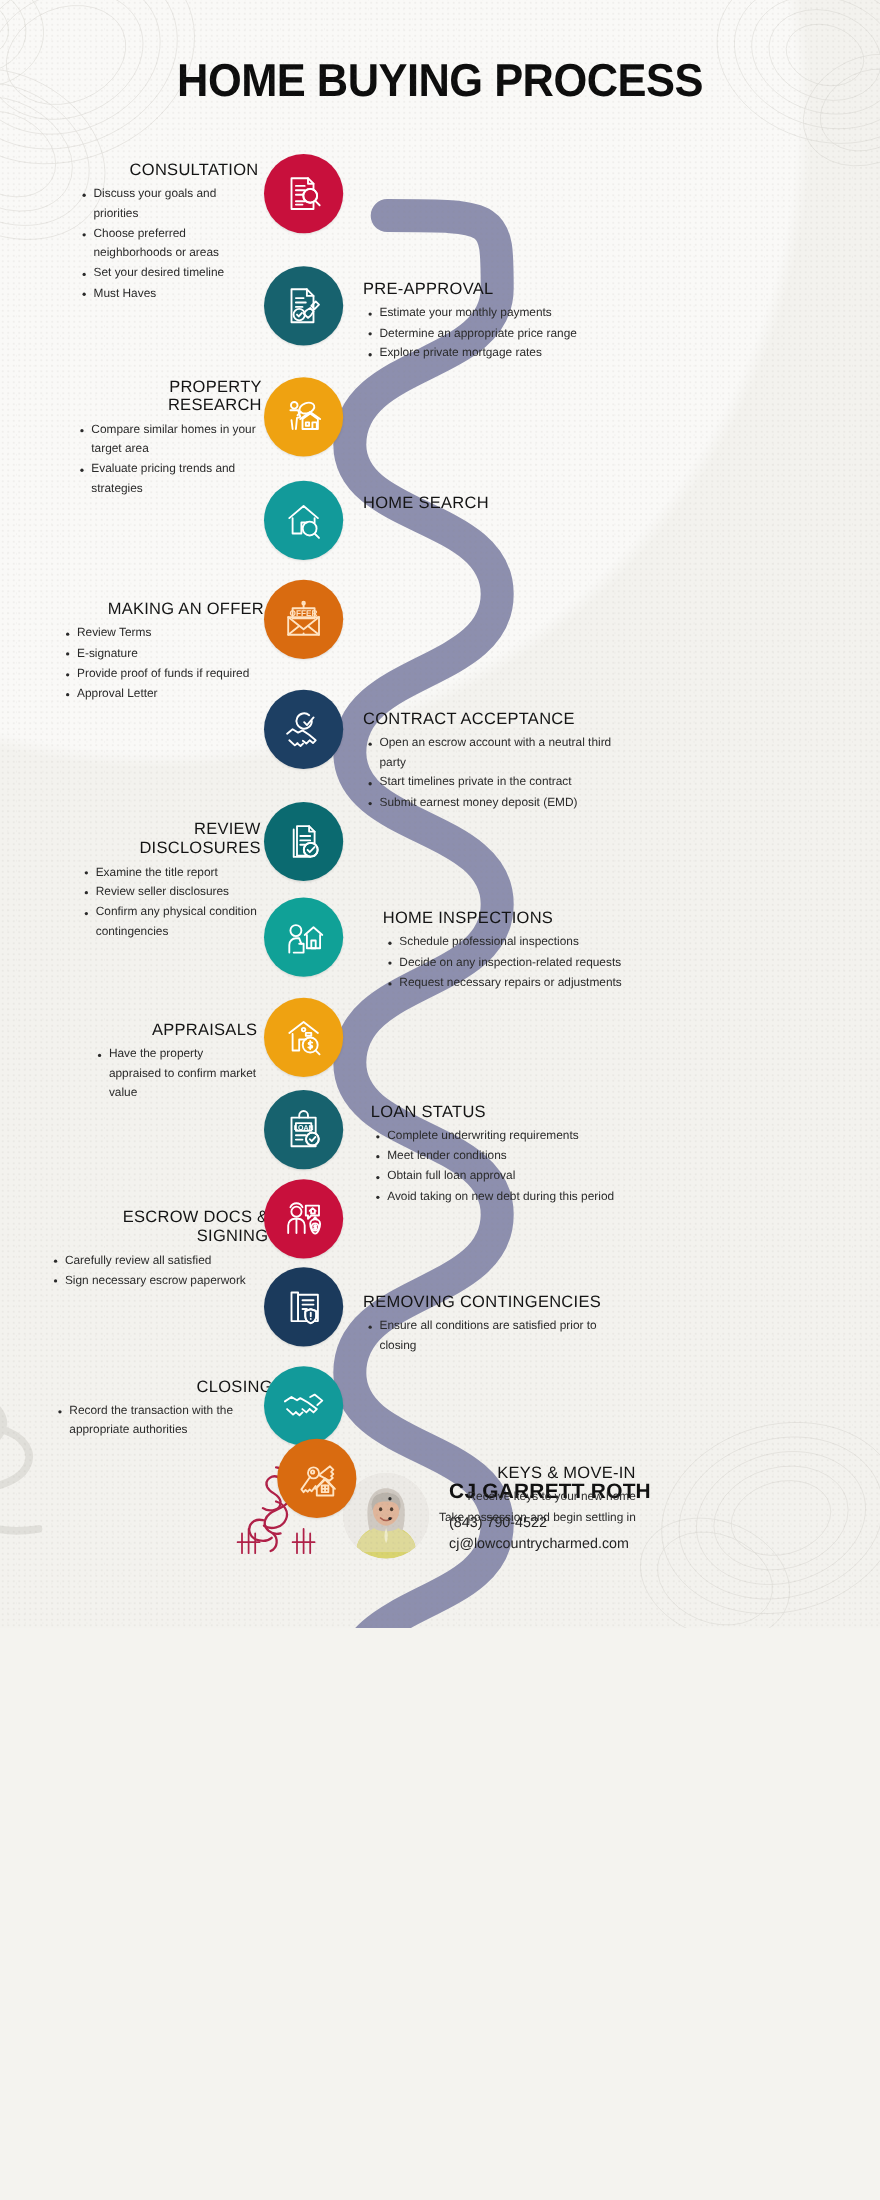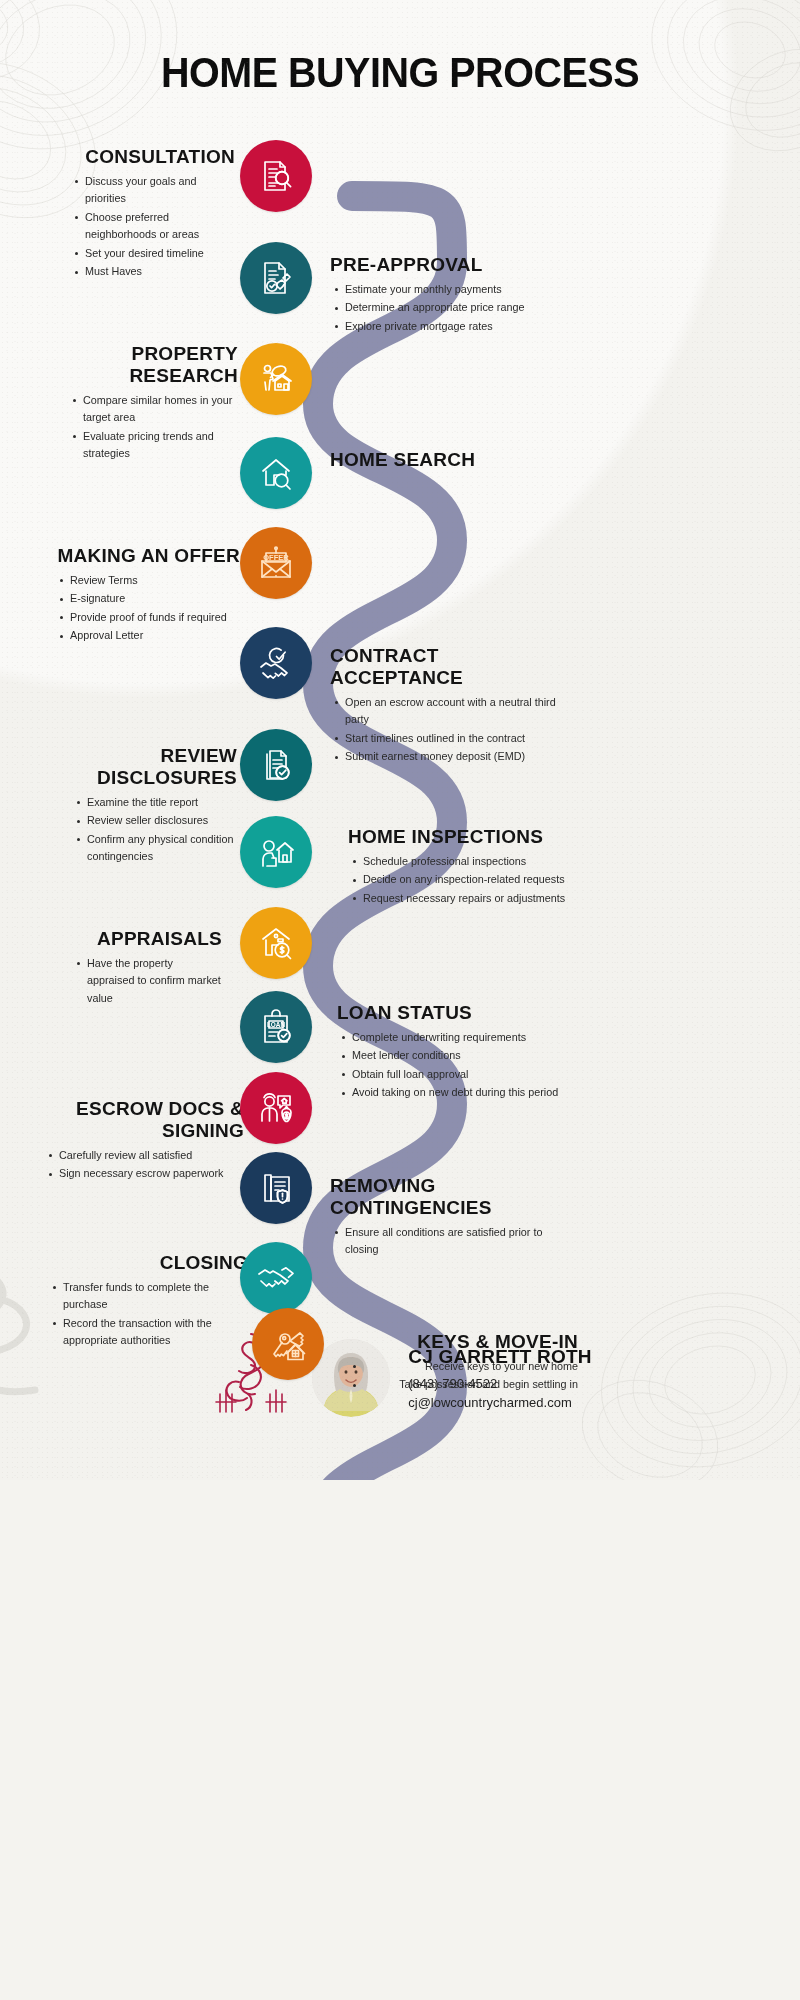--- a/index.html
+++ b/index.html
@@ -42,22 +42,22 @@
     width:72px;height:72px;border-radius:50%;
     display:flex;align-items:center;justify-content:center;
     box-shadow:0 1px 2px rgba(0,0,0,.10);
     z-index:5;
   }
   .bubble svg{display:block}
   .txt{position:absolute;z-index:4;}
   .txt.right{text-align:left;}
   .txt.left{text-align:left;}
   .step-title{
-    font-weight:bold;
-    font-size:19px;
+    font-weight:normal;
+    font-size:15px;
     letter-spacing:.25px;
     color:#141414;
     margin:0 0 5px 0;
     line-height:1.15;
     font-stretch:condensed;
   }
   .txt.left .step-title{text-align:right;}
   ul.bullets{
     margin:0; padding:0 0 0 15px; list-style:none;
   }
@@ -292,21 +292,21 @@
         <path d="M5 24l5-4 5 3 4-2 6 4 6 5-2.5 2.5-3-2.5"></path>
         <path d="M25 30.5l-2.5 2.5-3.2-2.6"></path>
         <path d="M19.5 33l-2.3 2.2-3-2.4"></path>
         <path d="M14.5 32.6L12 34.6 7 30"></path>
       </svg>
     </div>
     <div class="txt right" style="left:330px;top:645px;width:238px;">
       <p class="step-title">CONTRACT ACCEPTANCE</p>
       <ul class="bullets">
         <li>Open an escrow account with a neutral third party</li>
-        <li>Start timelines outlined in the contract</li>
+        <li>Start timelines private in the contract</li>
         <li>Submit earnest money deposit (EMD)</li>
       </ul>
     </div>
   </div>
 
   <div class="step">
     <div class="bubble" style="left:240px;top:729px;background:#0b6a70">
       <svg width="40" height="40" viewBox="0 0 40 40" fill="none" stroke="#fff" stroke-width="1.7" stroke-linecap="round" stroke-linejoin="round">
         <path d="M14 6h11l5 5v22H14z"></path>
           <path d="M25 6v5h5"></path>
@@ -353,21 +353,21 @@
       <svg width="40" height="40" viewBox="0 0 40 40" fill="none" stroke="#fff" stroke-width="1.7" stroke-linecap="round" stroke-linejoin="round">
         <path d="M7 16L20 6l13 10"></path>
         <path d="M10 17v15h6V22h6"></path>
         <circle cx="20" cy="13" r="1.6"></circle>
         <rect x="22" y="16" width="5" height="2.6"></rect>
         <circle cx="26" cy="27" r="6.8"></circle>
           <path d="M30.9 31.9l3.6 3.6"></path>
         <path d="M26 23.4v7.2M27.8 24.8c-.6-.6-3.3-.8-3.4.9 0 1.6 3.4.9 3.5 2.6.1 1.7-2.9 1.6-3.6.9"></path>
       </svg>
     </div>
-    <div class="txt left" style="left:72px;top:928px;width:150px;">
+    <div class="txt left" style="left:84px;top:928px;width:150px;">
       <p class="step-title">APPRAISALS</p>
       <ul class="bullets">
         <li>Have the property appraised to confirm market value</li>
       </ul>
     </div>
   </div>
 
   <div class="step">
     <div class="bubble" style="left:240px;top:991px;background:#17626e">
       <svg width="40" height="40" viewBox="0 0 40 40" fill="none" stroke="#fff" stroke-width="1.7" stroke-linecap="round" stroke-linejoin="round">
@@ -443,21 +443,20 @@
         <path d="M4 17l6-4 5 3 3-2 7 4 8 6-3 3-3.5-3"></path>
         <path d="M26.5 24l-3 3-3.6-3"></path>
         <path d="M20 27l-2.7 2.6-3.3-2.8"></path>
         <path d="M14 26.8L11.4 29 6 24"></path>
         <path d="M27 13l4-2.2 7 5.5-4.5 4"></path>
       </svg>
     </div>
     <div class="txt left" style="left:48px;top:1252px;width:200px;">
       <p class="step-title">CLOSING</p>
       <ul class="bullets">
-        <li>Transfer funds to complete the purchase</li>
         <li>Record the transaction with the appropriate authorities</li>
       </ul>
     </div>
   </div>
 
   <div class="step">
     <div class="bubble" style="left:252px;top:1308px;background:#d96b10">
       <svg width="40" height="40" viewBox="0 0 40 40" fill="none" stroke="#ffe3c2" stroke-width="1.7" stroke-linecap="round" stroke-linejoin="round">
         <circle cx="17" cy="15" r="5"></circle>
         <path d="M14 18.5L6 30l2 2.5 1.8-2 2 1.6 1.6-2 2 1.6 3.5-4.8"></path>

